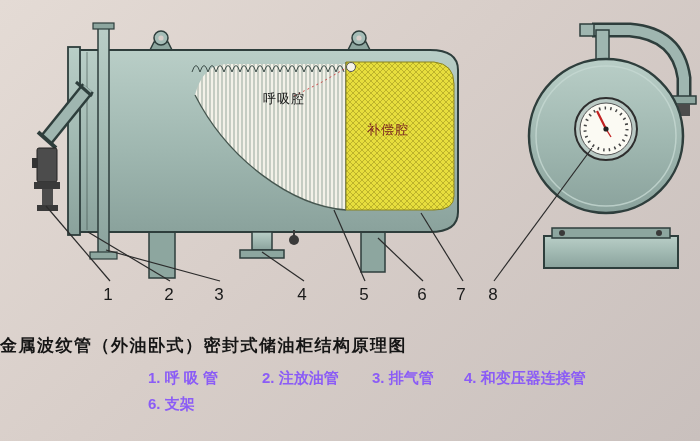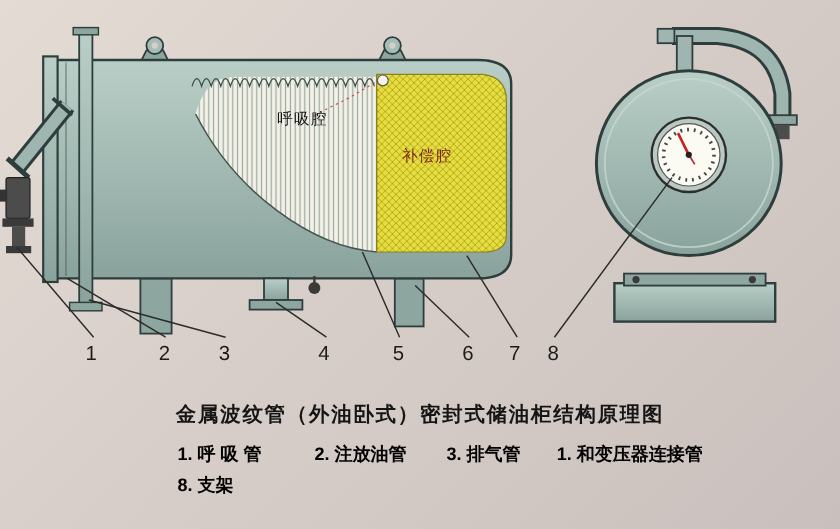--- a/index.html
+++ b/index.html
@@ -2,26 +2,26 @@
 <html><head>
 <meta charset="utf-8">
 <style>
   html,body{margin:0;padding:0;}
   body{
     width:700px;height:441px;overflow:hidden;
     font-family:"Liberation Sans","DejaVu Sans",sans-serif;
     background:linear-gradient(135deg,#e4dbd5 0%,#d8cec9 45%,#c9c0bd 100%);
   }
   .page{width:700px;height:441px;position:relative;}
-  .diagram-wrap{width:640px;height:320px;}
+  .diagram-wrap{width:640px;height:320px;padding-left:32px;}
   .caption{
-    text-align:center;font-weight:bold;font-size:17px;letter-spacing:1.5px;
+    font-weight:bold;font-size:17px;letter-spacing:1.5px;
     color:#151515;margin-top:14px;
   }
-  .legend{margin:12px 0 0 148px;font-size:15px;color:#000000;font-weight:600;}
+  .legend{margin:12px 0 0 148px;font-size:15px;color:#8b5cf6;font-weight:600;}
   .legend-row{display:flex;margin-bottom:7px;}
   .lg-c1{width:114px;}
   .lg-c2{width:110px;}
   .lg-c3{width:92px;}
   .lg-c4{flex:1;}
   svg text{font-family:"Liberation Sans","DejaVu Sans",sans-serif;}
 </style>
 </head>
 <body>
 
@@ -161,20 +161,20 @@
   </svg>
   </div>
 
   <div class="caption">金属波纹管（外油卧式）密封式储油柜结构原理图</div>
 
   <div class="legend">
     <div class="legend-row">
       <span class="lg-c1">1. 呼 吸 管</span>
       <span class="lg-c2">2. 注放油管</span>
       <span class="lg-c3">3. 排气管</span>
-      <span class="lg-c4">1. 和变压器连接管</span>
+      <span class="lg-c4">4. 和变压器连接管</span>
     </div>
     <div class="legend-row">
-      <span class="lg-c2">8. 支架</span>
+      <span class="lg-c2">6. 支架</span>
     </div>
   </div>
 
 </div>
 
 </body></html>

